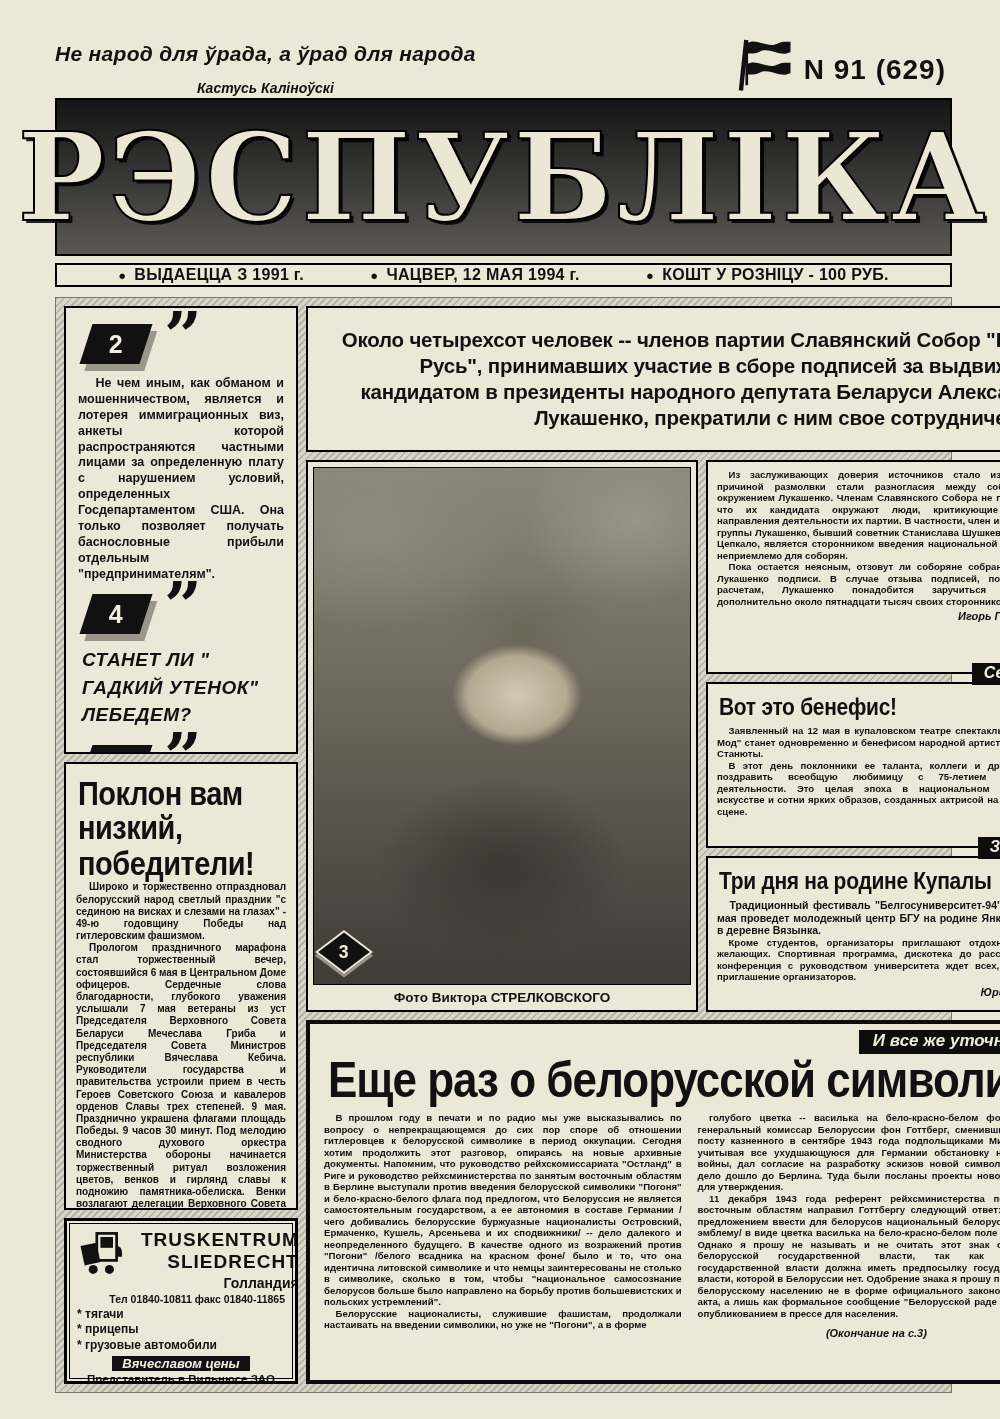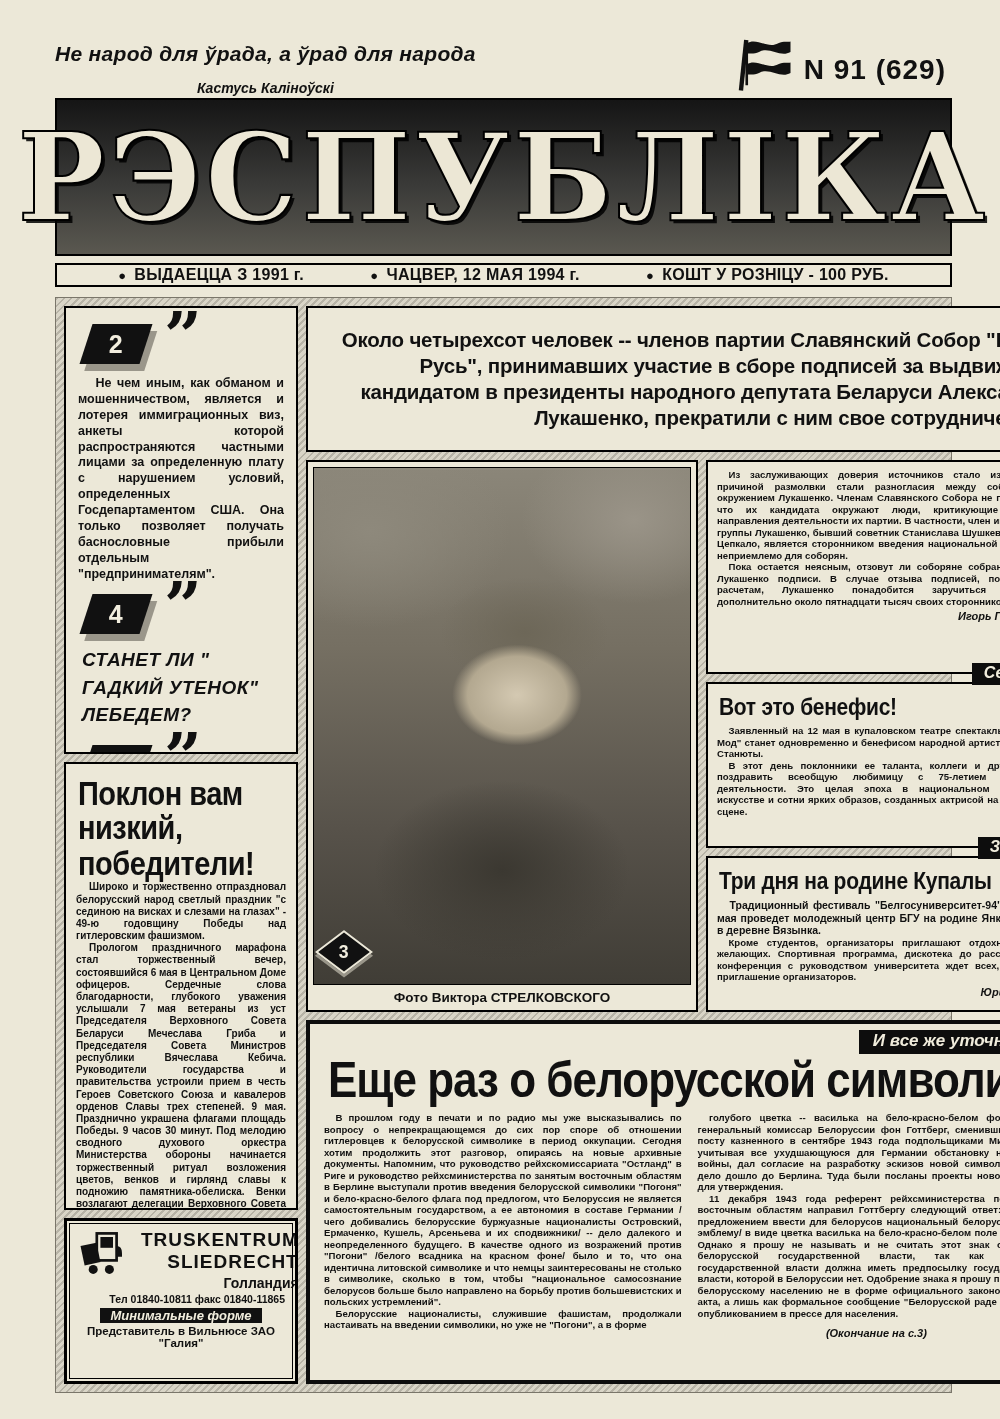--- a/index.html
+++ b/index.html
@@ -201,21 +201,26 @@
               <circle cx="36" cy="44" r="5" fill="#111"></circle>
             </svg>
           </span>
           <div class="ad-titles">
             <div class="ad-title">TRUSKENTRUM</div>
             <div class="ad-title">SLIEDRECHT</div>
             <div class="ad-country">Голландия</div>
           </div>
         </div>
         <div class="ad-phone">Тел 01840-10811 факс 01840-11865</div>
-        <div class="ad-highlight">Минимальные форме</div>
+        <div class="ad-items">
+          <div>* тягачи</div>
+          <div>* прицепы</div>
+          <div>* грузовые автомобили</div>
+        </div>
+        <div class="ad-highlight">Вячеславом цены</div>
         <div class="ad-rep">Представитель в Вильнюсе ЗАО "Галия"</div>
 
       </div>
     </div>
 
     <div class="right-area">
 
       <div class="box lead-box">
         <div class="lead-headline">Около четырехсот человек -- членов партии Славянский Собор "Белая Русь", принимавших участие в сборе подписей за выдвижение кандидатом в президенты народного депутата Беларуси Александра Лукашенко, прекратили с ним свое сотрудничество.</div>
       </div>

